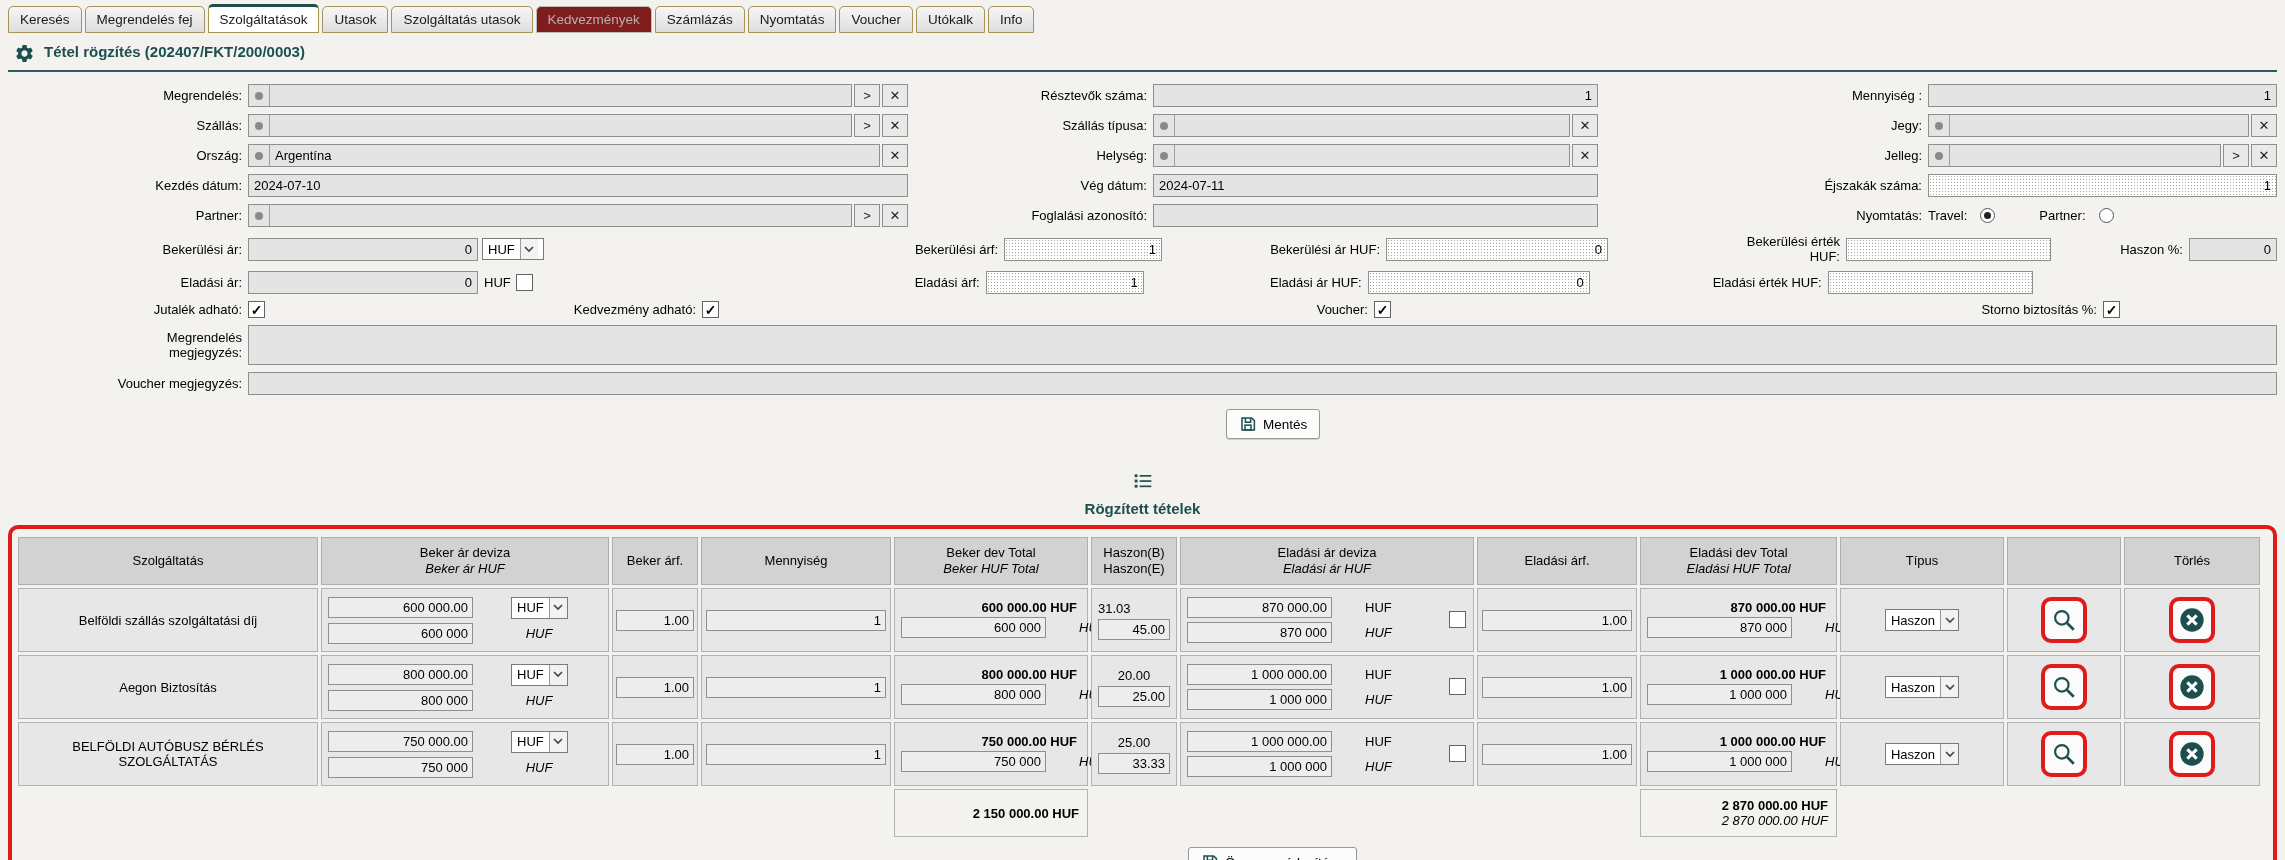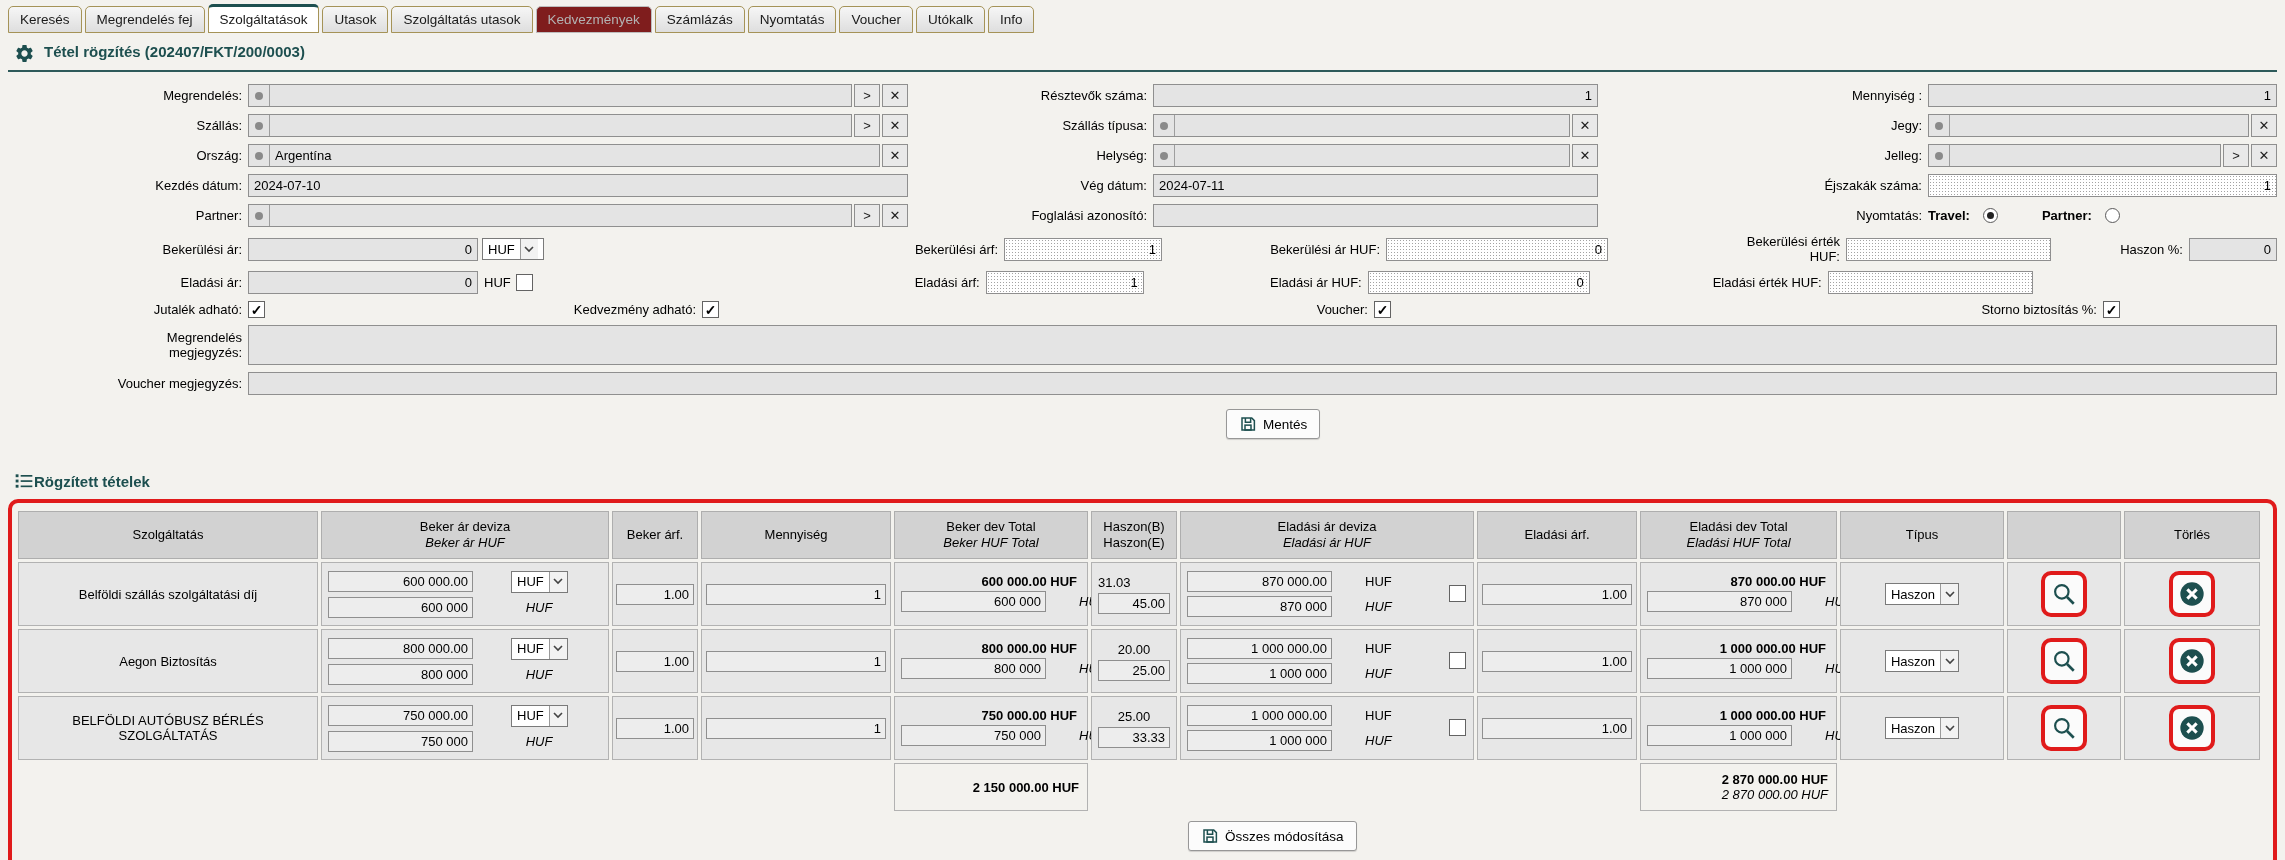--- a/index.html
+++ b/index.html
@@ -72,21 +72,21 @@
   
   .std-btn {
     display:inline-flex; align-items:center; gap:6px; height:30px; padding:0 12px;
     background:#fcfcfc; border:1px solid #979797; border-radius:3px;
     font:13.5px "Liberation Sans",sans-serif; cursor:pointer; box-shadow:0 1px 1px rgba(0,0,0,.15);
   }
   .mentes-row { margin:14px 0 0 0; height:32px; }
   .mentes-row .std-btn { margin-left:1218px; }
 
   
-  .sectionhead { display:flex; align-items:center; padding:30px 6px 8px 6px; }
+  .sectionhead { display:flex; align-items:center; gap:9px; padding:30px 6px 8px 6px;flex-direction:column; }
   .sectionhead h2 { font-size:15px; margin:0; color:#1d4f4f; font-weight:bold; }
 
   
   .redbox { border:4px solid #e01b1b; border-radius:10px; padding:8px 6px 8px 6px; }
   .tgrid { display:grid; grid-template-columns:300px 288px 86px 190px 194px 86px 294px 160px 197px 164px 114px 136px; gap:3px; margin-bottom:3px; }
   .th {
     background:#d2d2d2; border:1px solid #aeaeae; min-height:48px;
     display:flex; flex-direction:column; align-items:center; justify-content:center;
     text-align:center; line-height:16px; font-size:13px;
   }
@@ -230,21 +230,21 @@
         <div class="pick">
           <span class="pdot"></span>
           <input value="" style="">
         </div>
         <div class="btn-sq">&gt;</div>
         <div class="btn-sq">✕</div>
       </div>
       <div class="lbl w239 mr">Foglalási azonosító:</div>
       <div class="f445"><input class="tin" value="" style=""></div>
       <div class="lbl w324 mr">Nyomtatás:</div>
-      <div class="fgrow" style="display:flex;align-items:center;gap:13px;font-weight:bold;">
+      <div class="fgrow" style="display:flex;align-items:center;gap:13px;">
         <span>Travel:</span>
         <span class="radio sel"></span>
         <span style="width:18px;"></span>
         <span>Partner:</span>
         <span class="radio"></span>
       </div>
     </div>
 
     <div class="frow">
       <div class="lbl w234 mr">Bekerülési ár:</div>

